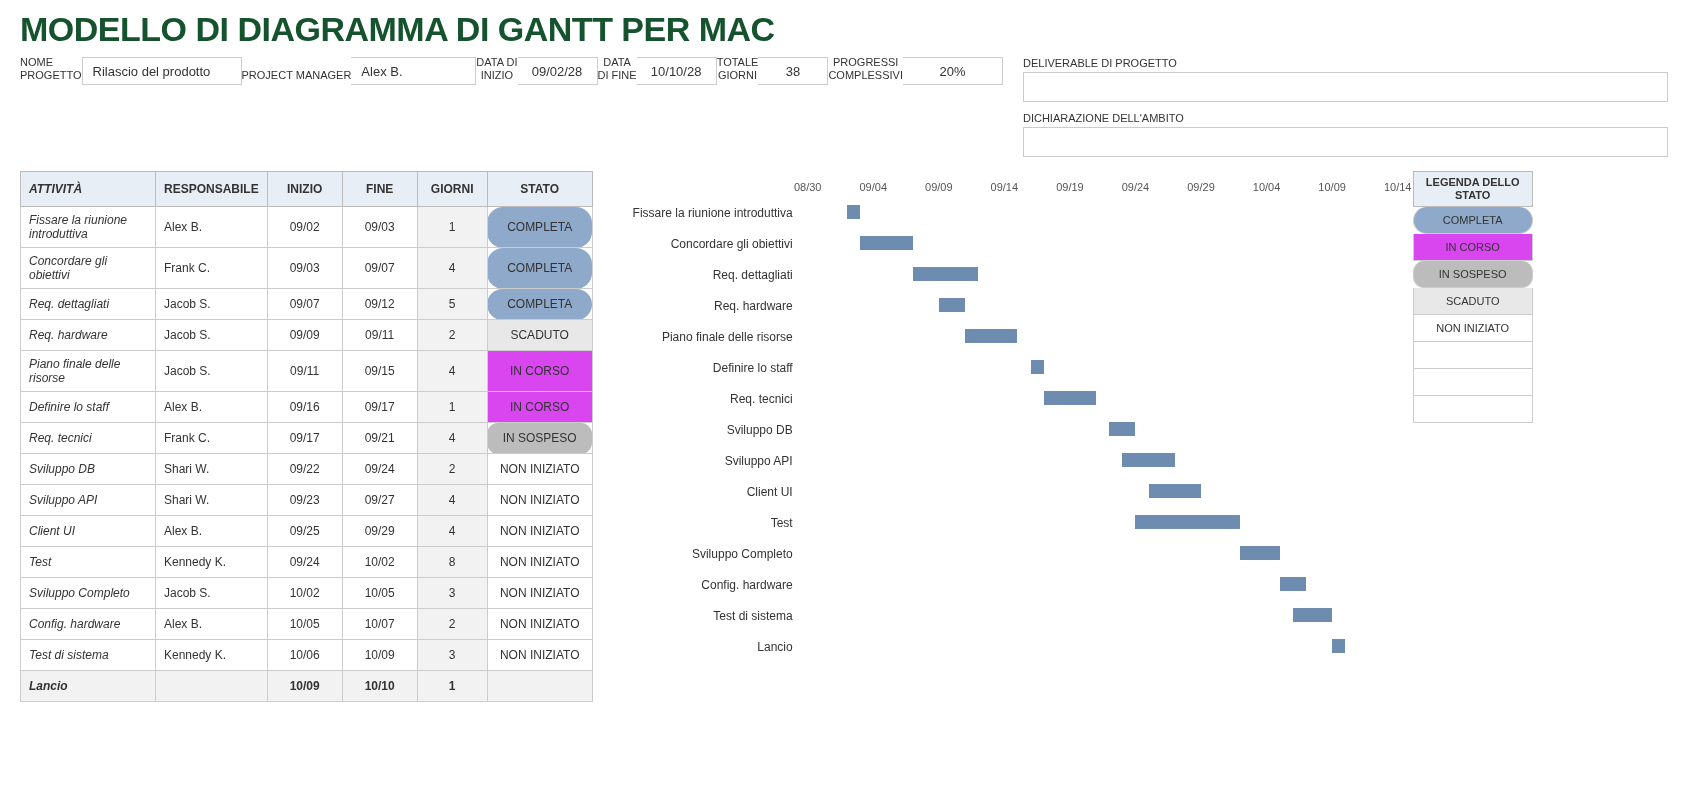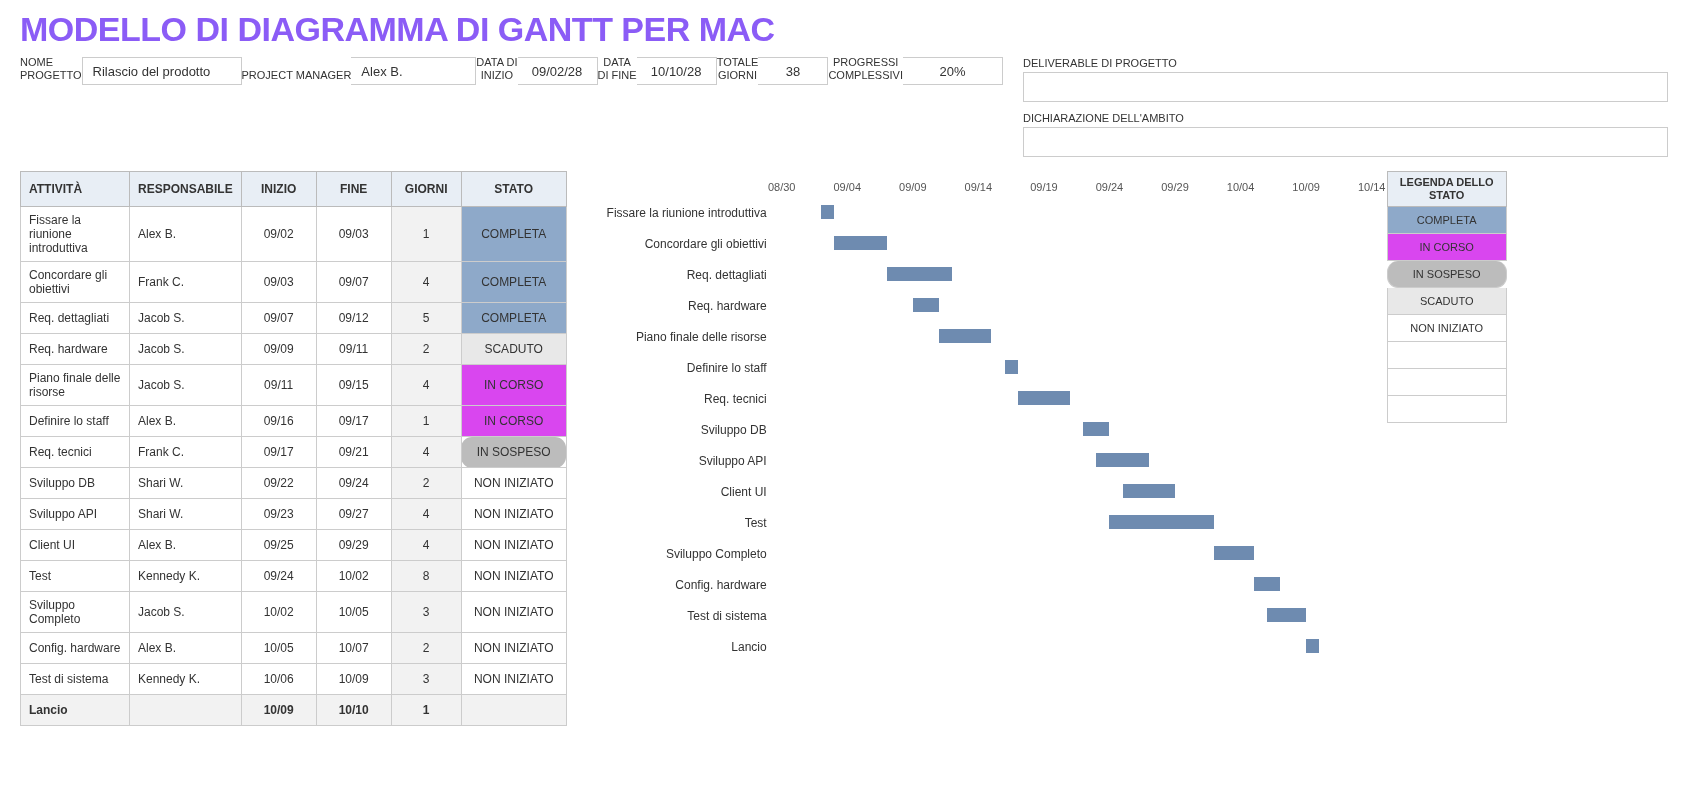--- a/index.html
+++ b/index.html
@@ -1,17 +1,17 @@
 <!DOCTYPE html>
 <html><head>
 <meta charset="utf-8">
 <style>
 * { box-sizing: border-box; margin: 0; padding: 0; }
 body { font-family: "Segoe UI", Arial, sans-serif; font-size: 13px; color: #333; background: #fff; padding: 10px 20px; width: 1688px; }
-h1 { color: #8b5cf6; font-size: 34px; font-weight: 600; letter-spacing: -0.5px; margin-bottom: 8px; }
+h1 { color: #14532d; font-size: 34px; font-weight: 600; letter-spacing: -0.5px; margin-bottom: 8px; }
 
 .top { display: flex; gap: 20px; align-items: flex-start; margin-bottom: 14px; }
 .summary-col { display: flex; flex-direction: row; }
 .summary-head { font-size: 11px; color: #333; line-height: 1.2; height: 28px; display:flex; flex-direction:column; justify-content:flex-end; padding-bottom:3px; white-space: pre-line; }
 .summary-cell { border: 1px solid #ccc; padding: 6px 10px; font-size: 13px; background:#fff; }
 .summary { display: flex; }
 .summary .summary-col + .summary-col .summary-cell { border-left: none; }
 .summary .summary-col .summary-cell { height: 28px; display:flex; align-items:center; }
 .sc-name { width: 160px; }
 .sc-pm { width: 125px; }
@@ -23,28 +23,28 @@
 .rb-label { font-size: 11px; color:#333; margin-bottom: 3px; }
 .rb-input { border: 1px solid #ccc; height: 30px; width: 100%; background:#fff; }
 .rb + .rb { margin-top: 10px; }
 
 .main { display: flex; gap: 15px; align-items: flex-start; }
 
 .task-table { border-collapse: collapse; }
 .task-table th { background: #e8eef5; font-weight: 600; font-size: 12px; padding: 10px 8px; border: 1px solid #bbb; text-align:center; }
 .task-table th:first-child { text-align: left; }
 .task-table td { border: 1px solid #ccc; padding: 6px 8px; font-size: 12px; height: 31px; }
-.col-att { width: 109px; }
+.col-att { width: 135px; font-style: italic; }
 .col-resp { width: 105px; }
 .col-date { width: 75px; text-align:center; }
 .col-days { width: 70px; text-align:center; background:#f2f2f2; }
 .col-status { width: 105px; text-align:center; font-size:11px; }
 .bold { font-weight: 600; background:#f2f2f2 !important; }
 
-.st-completa { background:#8ea9c9; }
+.st-completa { background:#8ea9c9;border-radius:16px; }
 .st-incorso { background:#d946ef; }
 .st-insospeso { background:#bcbcbc;border-radius:11px; }
 .st-scaduto { background:#e8e8e8; }
 .st-noniniziato { background:#fff; }
 
 .chart-wrap { position: relative; width: 790px; }
 .chart-axis { position: relative; height: 26px; margin-left: 200px; font-size: 11px; color:#555; }
 .chart-axis span { position:absolute; bottom: 4px; transform: translateX(-50%); white-space:nowrap; }
 .chart-row { display:flex; align-items:center; height: 31px; }
 .chart-label { width: 200px; text-align:right; padding-right: 15px; font-size: 12px; color:#333; }

